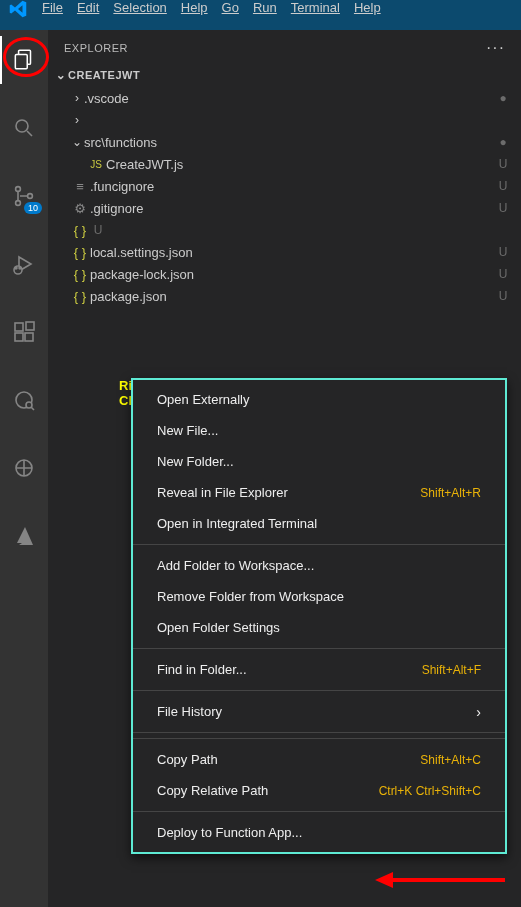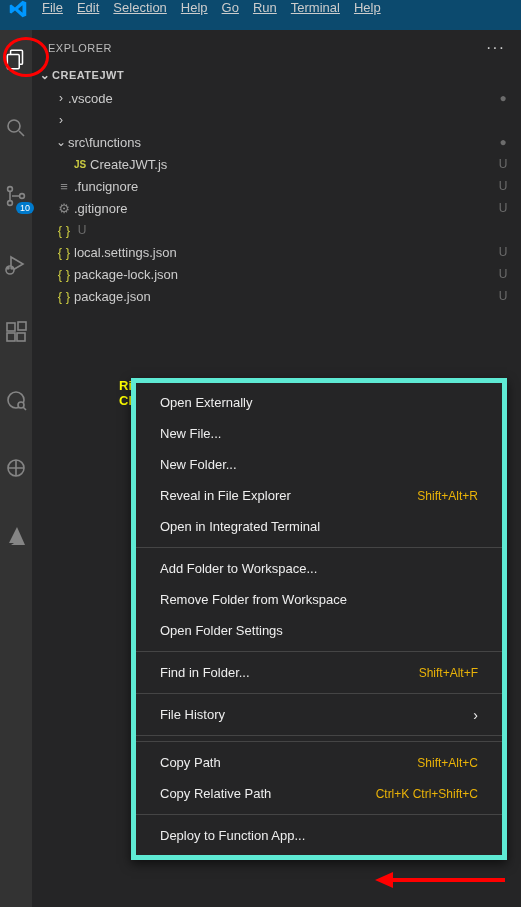--- a/index.html
+++ b/index.html
@@ -2,46 +2,46 @@
 <html><head>
 <meta charset="utf-8">
 <style>
   * { margin: 0; padding: 0; box-sizing: border-box; font-family: "Segoe UI", sans-serif; }
   body { background: #1e1e1e; color: #cccccc; width: 521px; height: 907px; overflow: hidden; position: relative; }
   .titlebar { height: 30px; display: flex; align-items: flex-start; background: #0c4a6e; font-size: 13px; text-decoration: underline; }
   .titlebar .logo { width: 35px; display: flex; justify-content: center; }
   .titlebar .menus { display: flex; }
   .titlebar .menus span { padding: 0 7px; cursor: default; }
   .main { display: flex; height: calc(100% - 30px); }
-  .activitybar { width: 32px; background: #333333; display: flex; flex-direction: column; align-items: center; padding-top: 6px; gap: 20px; position: relative; }
+  .activitybar { width: 48px; background: #333333; display: flex; flex-direction: column; align-items: center; padding-top: 6px; gap: 20px; position: relative; }
   .activitybar .ab-item { width: 48px; height: 48px; display: flex; align-items: center; justify-content: center; color: #858585; position: relative; }
   .activitybar .ab-item.active { color: #ffffff; }
   .activitybar .ab-item.active::before { content: ""; position: absolute; left: 0; top: 0; bottom: 0; width: 2px; background: #ffffff; }
   .badge { position: absolute; bottom: 6px; right: 6px; background: #007acc; color: #fff; font-size: 9px; border-radius: 8px; padding: 1px 4px; min-width: 14px; text-align: center; }
   .circle-annot { position: absolute; border: 3px solid #ff0000; border-radius: 50%; pointer-events: none; }
   .explorer { flex: 1; background: #252526; font-size: 13px; }
   .exp-header { height: 35px; display: flex; align-items: center; padding: 0 16px; text-transform: uppercase; font-size: 11px; color: #bbbbbb; letter-spacing: 0.5px; justify-content: space-between; gap: 24px; }
   .exp-header .dots { font-size: 16px; letter-spacing: 1px; color: #cccccc; }
   .folder-title { display: flex; align-items: center; padding: 3px 6px; font-size: 11px; font-weight: bold; letter-spacing: 0.5px; }
   .chev { display: inline-block; width: 14px; text-align: center; font-size: 12px; }
   .tree { padding: 2px 0; }
   .row { display: flex; align-items: center; height: 22px; padding-right: 10px; }
   .row .label { flex: 1; white-space: nowrap; overflow: hidden; text-overflow: ellipsis; }
   .row .dec { width: 16px; text-align: center; font-size: 12px; color: #6c6c6c; }
   .indent-1 { padding-left: 22px; }
   .indent-2 { padding-left: 38px; }
   .icon { display: inline-flex; width: 20px; justify-content: center; font-size: 13px; }
-  .js { color: #cbcb41; font-size: 10px; font-weight: bold; }
+  .js { color: #cbcb41; font-size: 10px; font-weight: normal; }
   .yellow-braces { color: #cbcb41; }
   .gear { color: #888; }
   .dot { color: #6c6c6c; font-size: 16px; line-height: 10px; }
   .annot-right-click { position: absolute; left: 75px; top: 378px; color: #ffff00; font-size: 13px; font-weight: bold; line-height: 15px; margin-left: 44px; }
   .context-menu {
     position: absolute; left: 131px; top: 378px; width: 376px;
-    background: #252526; border: 5px solid #5eead4;
+    background: #252526; border: 2px solid #5eead4;
     box-shadow: 0 4px 10px rgba(0,0,0,0.6);
     font-size: 13px; color: #eeeeee; padding: 4px 0;
   }
   .cm-item { display: flex; align-items: center; height: 31px; padding: 0 24px; justify-content: space-between; }
   .cm-item .shortcut { color: #eab308; font-size: 12px; }
   .cm-item.disabled { color: #6d6d6d; }
   .cm-item.disabled .shortcut { color: #6d6d6d; }
   .cm-item .sub { color: #eeeeee; font-size: 14px; }
   .cm-sep { height: 1px; background: #454545; margin: 5px 0; }
   .arrow-annot {

